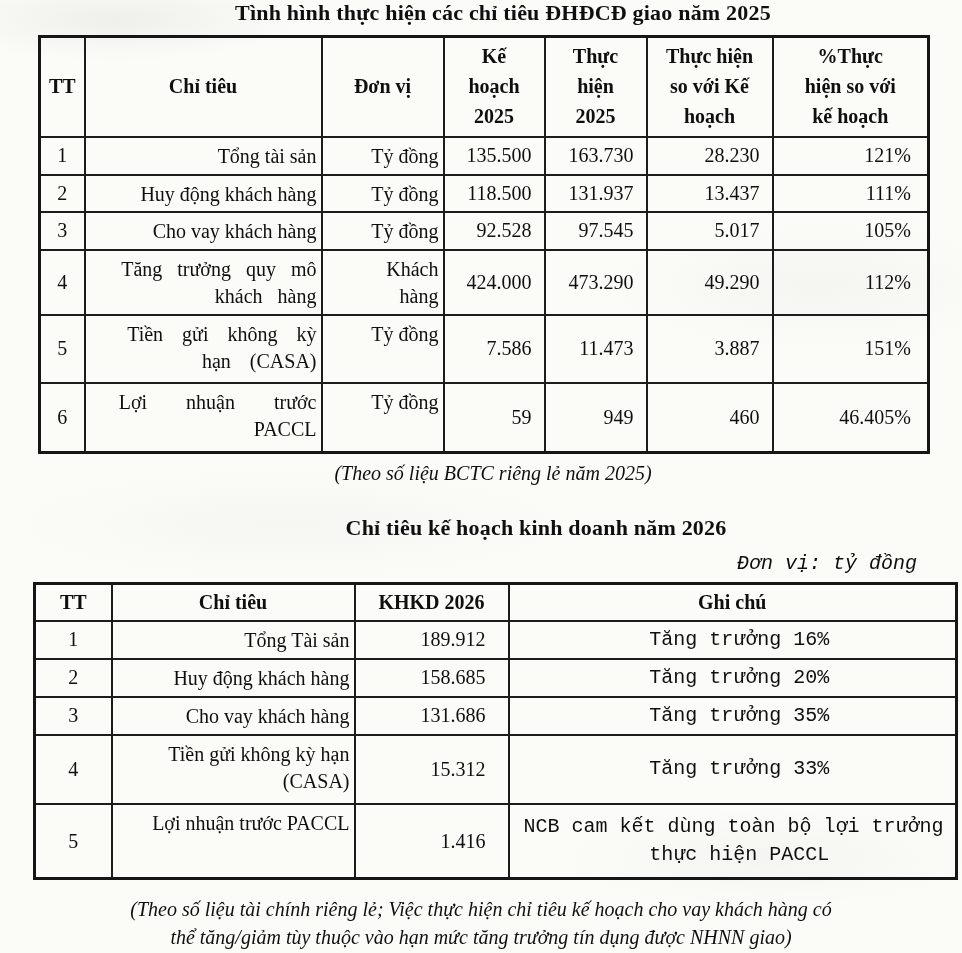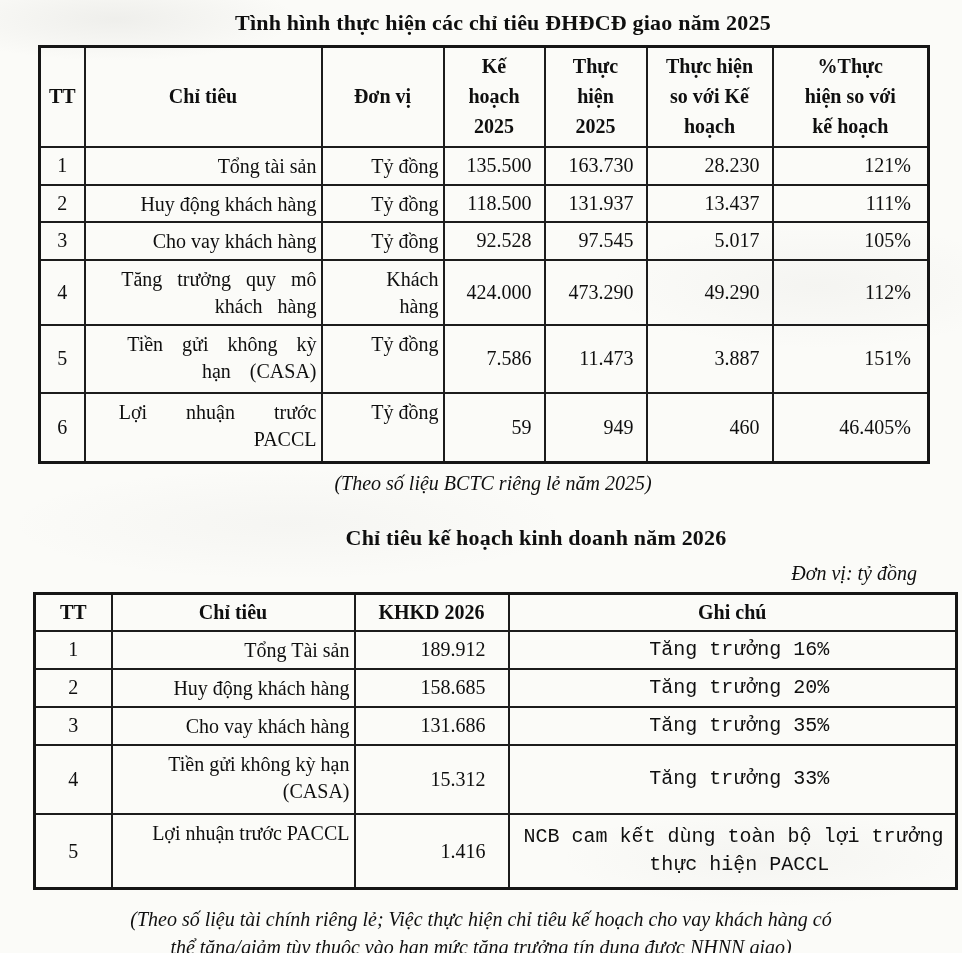--- a/index.html
+++ b/index.html
@@ -5,21 +5,20 @@
   * { box-sizing: border-box; margin: 0; padding: 0; }
   html, body {
     width: 962px; height: 953px;
     font-family: "Liberation Serif", "DejaVu Serif", serif;
     color: #0f0f0f;
     background-color: #fbfbf8;
   }
   .page {
     position: relative;
     width: 962px; height: 953px;
-    padding-top: 10px;
     background-image:
       radial-gradient(ellipse 260px 60px at 12% 2%, rgba(130,130,125,0.10), transparent 70%),
       radial-gradient(ellipse 300px 90px at 85% 30%, rgba(140,140,135,0.06), transparent 70%),
       radial-gradient(ellipse 400px 80px at 30% 55%, rgba(140,140,135,0.05), transparent 70%),
       radial-gradient(ellipse 300px 70px at 80% 90%, rgba(140,140,135,0.06), transparent 70%);
     overflow: hidden;
   }
   .doc-title {
     text-align: center;
     font-weight: bold;
@@ -63,20 +62,21 @@
     font-size: 20px;
     text-align: center;
   }
   #footnote1 { margin-top: 8px; transform: translateX(12px); }
   #unitnote {
     text-align: right;
     margin-right: 45px;
     margin-top: 11px;
     font-style: italic;
     font-size: 20px;
+    font-family: Liberation Mono, monospace;
   }
   .t2 { margin-left: 33px; margin-top: 7px; width: 922px; }
   .t2 thead tr { height: 37px; }
   .t2 tbody tr:nth-child(1) { height: 38px; }
   .t2 tbody tr:nth-child(2) { height: 38px; }
   .t2 tbody tr:nth-child(3) { height: 38px; }
   .t2 tbody tr:nth-child(4) { height: 69px; }
   .t2 tbody tr:nth-child(5) { height: 75px; }
   .t2 .name { padding-left: 12px; }
   .t2 .num { padding-right: 22px; }

